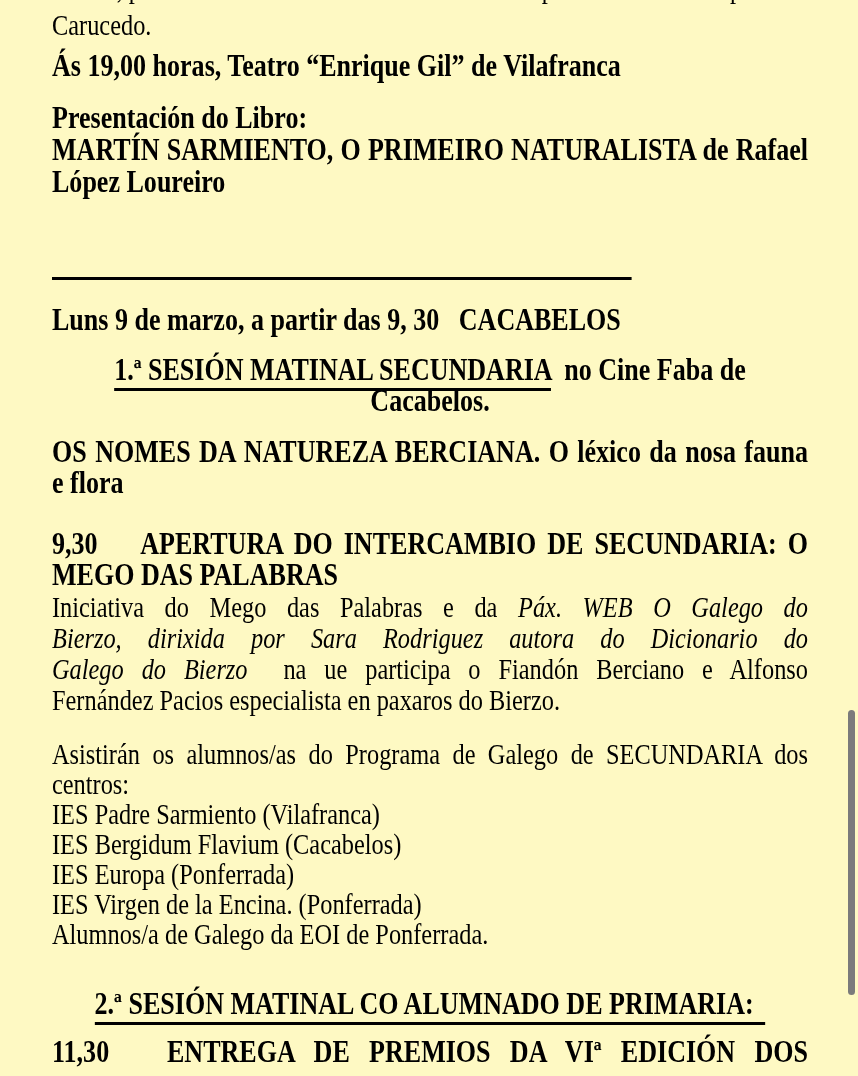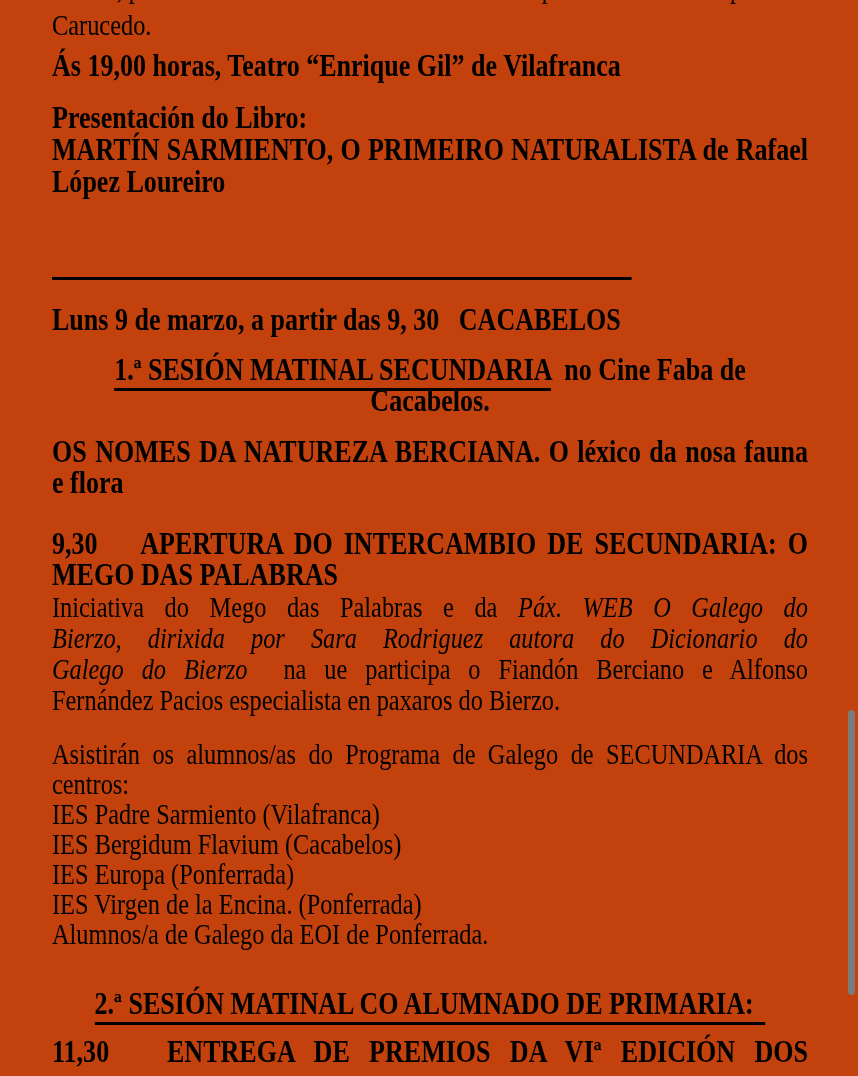--- a/index.html
+++ b/index.html
@@ -1,20 +1,20 @@
 <!DOCTYPE html>
 <html><head>
 <meta charset="utf-8">
 <style>
   html, body { margin: 0; padding: 0; background: #ffffff; }
   .page {
     position: relative;
     width: 858px;
     height: 1076px;
-    background: #c2410c;
+    background: #fef9c3;
     overflow: hidden;
     color: #000000;
     font-family: "Liberation Serif", "DejaVu Serif", serif;
   }
   .content {
     position: absolute;
     left: 52px;
     top: 0;
     width: 900px;           
     transform: scaleX(0.84);

